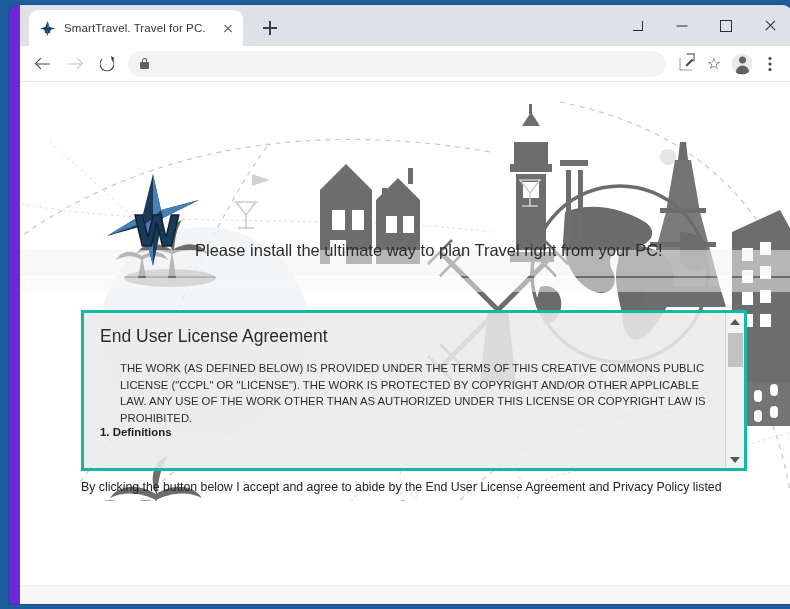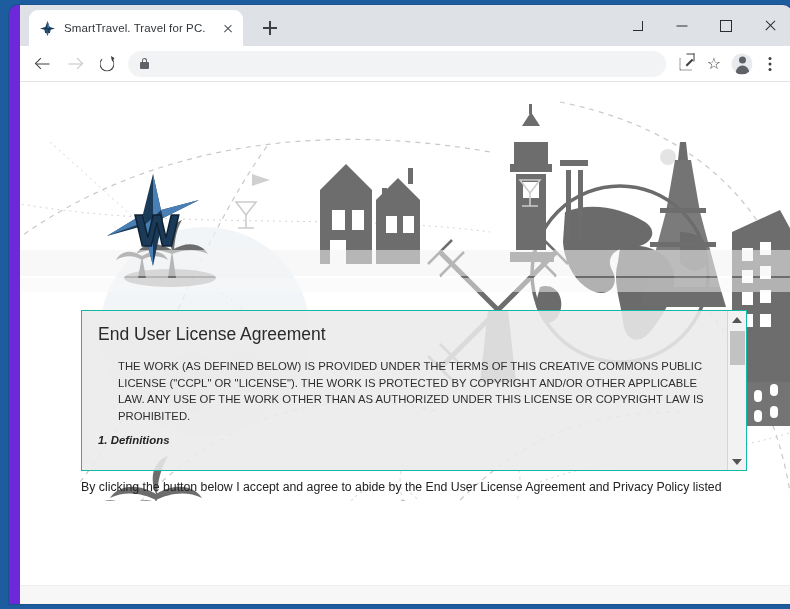--- a/index.html
+++ b/index.html
@@ -347,21 +347,21 @@
     color: #2c2c2c;
     white-space: nowrap;
   }
 
   
   .eula-panel {
     position: absolute;
     left: 61px; top: 228px;
     width: 666px; height: 161px;
     background: rgba(234,234,234,0.88);
-    border: 1px solid #14b8a6;
+    border: 3px solid #14b8a6;
     box-sizing: border-box;
     overflow: hidden;
   }
   .eula-inner {
     position: absolute;
     left: 0; top: 0;
     right: 19px; bottom: 0;
     padding: 13px 14px 0 16px;
     box-sizing: border-box;
   }
@@ -379,22 +379,21 @@
   .eula-body {
     font-size: 11.3px;
     color: #2e2e2e;
     line-height: 16.6px;
     margin-left: 20px;
   }
   .eula-section {
     font-size: 11.4px;
     font-weight: bold;
     color: #222;
-    margin: 10px 0 9px 0;
-    font-style: italic;
+    margin: 0 0 9px 0;
   }
 
   
   .sb {
     position: absolute;
     right: 0; top: 0;
     width: 19px; height: 100%;
     background: #f2f2f2;
     border-left: 1px solid #d4d4d4;
     box-sizing: border-box;
@@ -688,20 +687,21 @@
           <svg width="100" height="100" viewBox="0 0 100 100">
             <path d="M50 4 L58 40 L96 30 L60 48 L50 96 L40 56 L4 66 L40 44 Z" fill="#1b3a57"></path>
             <path d="M50 4 L58 40 L50 48 Z" fill="#4a7fb5"></path>
             <path d="M96 30 L60 48 L58 40 Z" fill="#4a7fb5"></path>
             <path d="M4 66 L40 44 L42 52 Z" fill="#4a7fb5"></path>
             <path d="M50 96 L40 56 L50 48 Z" fill="#4a7fb5"></path>
             <text x="54" y="76" font-size="42" font-family="DejaVu Sans" font-weight="bold" fill="#1b3a57" stroke="#0e2235" stroke-width="1.5" text-anchor="middle">W</text>
           </svg>
         </span>
 
+        <div class="hero-sub">Please install the ultimate way to plan Travel right from your PC!</div>
 
         <div class="eula-panel">
           <div class="eula-inner">
             <div class="eula-head">End User License Agreement</div>
             <div class="eula-body">THE WORK (AS DEFINED BELOW) IS PROVIDED UNDER THE TERMS OF THIS CREATIVE COMMONS PUBLIC LICENSE ("CCPL" OR "LICENSE"). THE WORK IS PROTECTED BY COPYRIGHT AND/OR OTHER APPLICABLE LAW. ANY USE OF THE WORK OTHER THAN AS AUTHORIZED UNDER THIS LICENSE OR COPYRIGHT LAW IS PROHIBITED.</div>
             <div class="eula-section">1. Definitions</div>
 
           </div>
           <div class="sb">
             <div class="sb-arrow up">

